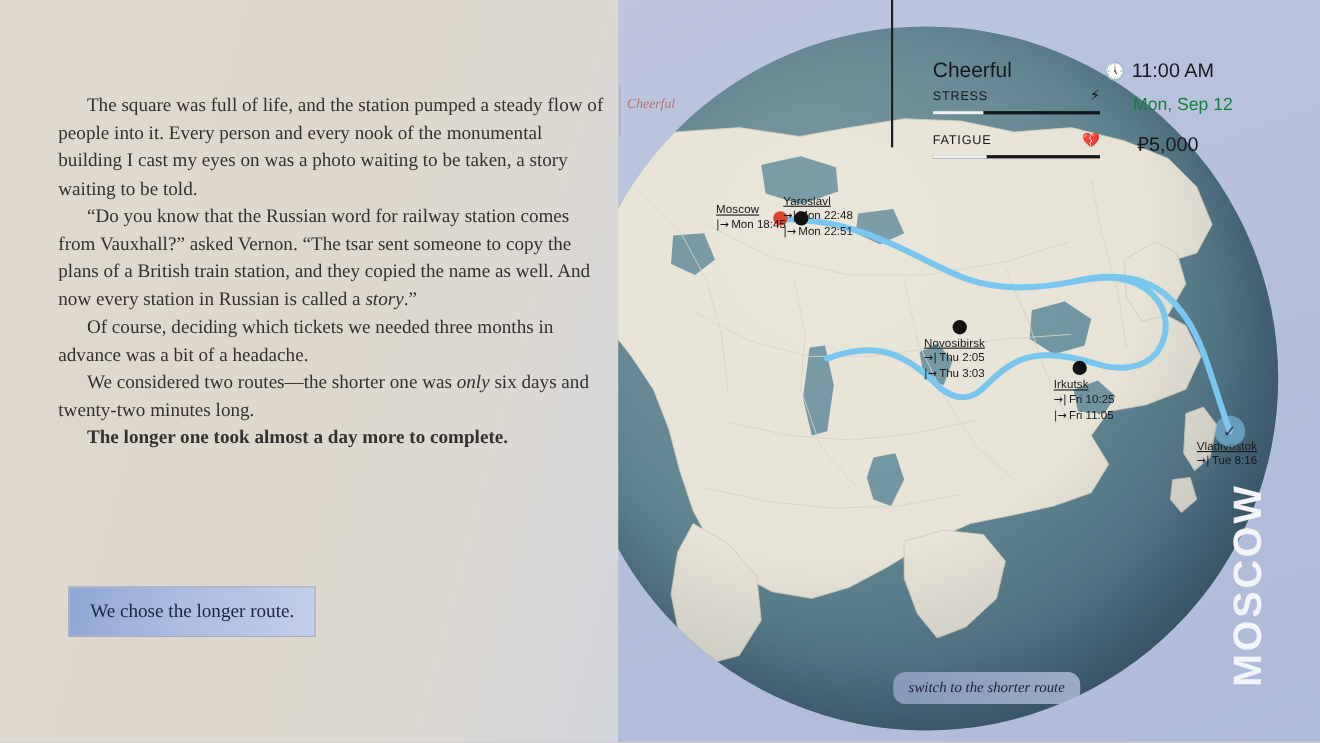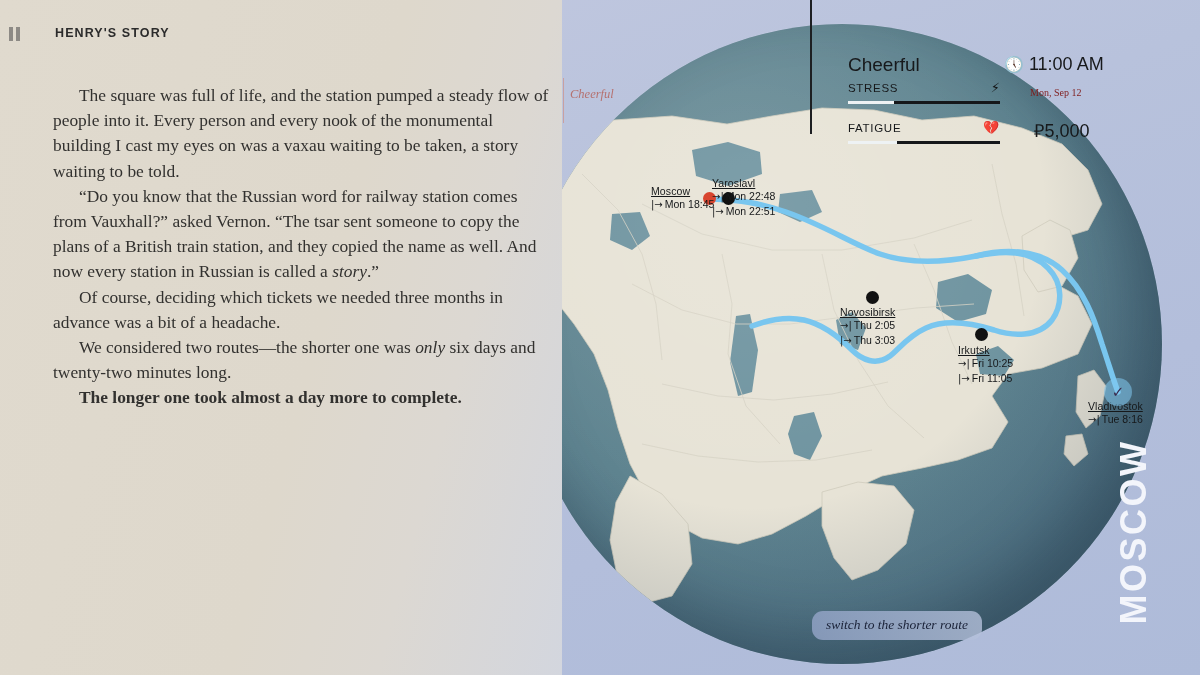--- a/index.html
+++ b/index.html
@@ -119,21 +119,21 @@
   #m-stress{ top:38px; }
   #m-fatigue{ top:78px; }
 
   #clock{
     position:absolute; left:192px; top:10px; white-space:nowrap;
     font-family:"Liberation Sans", sans-serif; font-size:18px; color:#17191b;
   }
   #clock .cico{ font-family:"DejaVu Sans", sans-serif; font-size:16px; margin-right:5px; }
   #date{
     position:absolute; left:218px; top:43px; white-space:nowrap;
-    font-family:Liberation Serif, serif; font-size:10px; color:#7f1d1d;
+    font-family:Liberation Sans, sans-serif; font-size:16px; color:#15803d;
   }
   #money{
     position:absolute; left:222px; top:74px; white-space:nowrap;
     font-family:"Liberation Sans", sans-serif; font-size:18px; color:#17191b;
   }
   #vertical-city-wrap{ position:absolute; right:46px; bottom:28px; width:40px; height:230px; z-index:8; }
   #vertical-city2{
     position:absolute; left:50%; top:50%;
     transform: translate(-50%,-50%) rotate(-90deg);
     font-family:"Liberation Sans", sans-serif; font-weight:700;
@@ -281,37 +281,33 @@
   <div id="money">₽5,000</div>
 </div>
 
 <div id="vertical-city-wrap">
   <div id="vertical-city2">MOSCOW</div>
 </div>
 
 <div id="route-hint">switch to the shorter route</div>
 
 <div id="story-panel">
-  <div id="topbar">
-    <div id="pause-btn">
-        <i></i>
-        <i></i>
-      </div>
-    <div id="chapter-title">HENRY'S STORY</div>
-  </div>
 
   <div id="story-text">
     <p>
-      <span>The square was full of life, and the station pumped a steady flow of people into it. Every person and every nook of the monumental building I cast my eyes on was a vaxau waiting to be taken, a story waiting to be told.</span>
+      <span>The square was full of life, and the station pumped a steady flow of people into it. Every person and every nook of the monumental building I cast my eyes on was a photo waiting to be taken, a story waiting to be told.</span>
     </p>
     <p>
       “Do you know that the Russian word for railway station comes from Vauxhall?” asked Vernon. “The tsar sent someone to copy the plans of a British train station, and they copied the name as well. And now every station in Russian is called a <em>story</em>.”
     </p>
     <p><span>Of course, deciding which tickets we needed three months in advance was a bit of a headache.</span></p>
     <p>
       We considered two routes—the shorter one was <em>only</em> six days and twenty-two minutes long.
     </p>
     <p class="bold"><span>The longer one took almost a day more to complete.</span></p>
   </div>
 
+  <div id="choice-list">
+    <div class="choice">We chose the longer route.</div>
+  </div>
 </div>
 <div id="mood-rule"></div>
 <div id="mood-note">Cheerful</div>
 
 </body></html>

